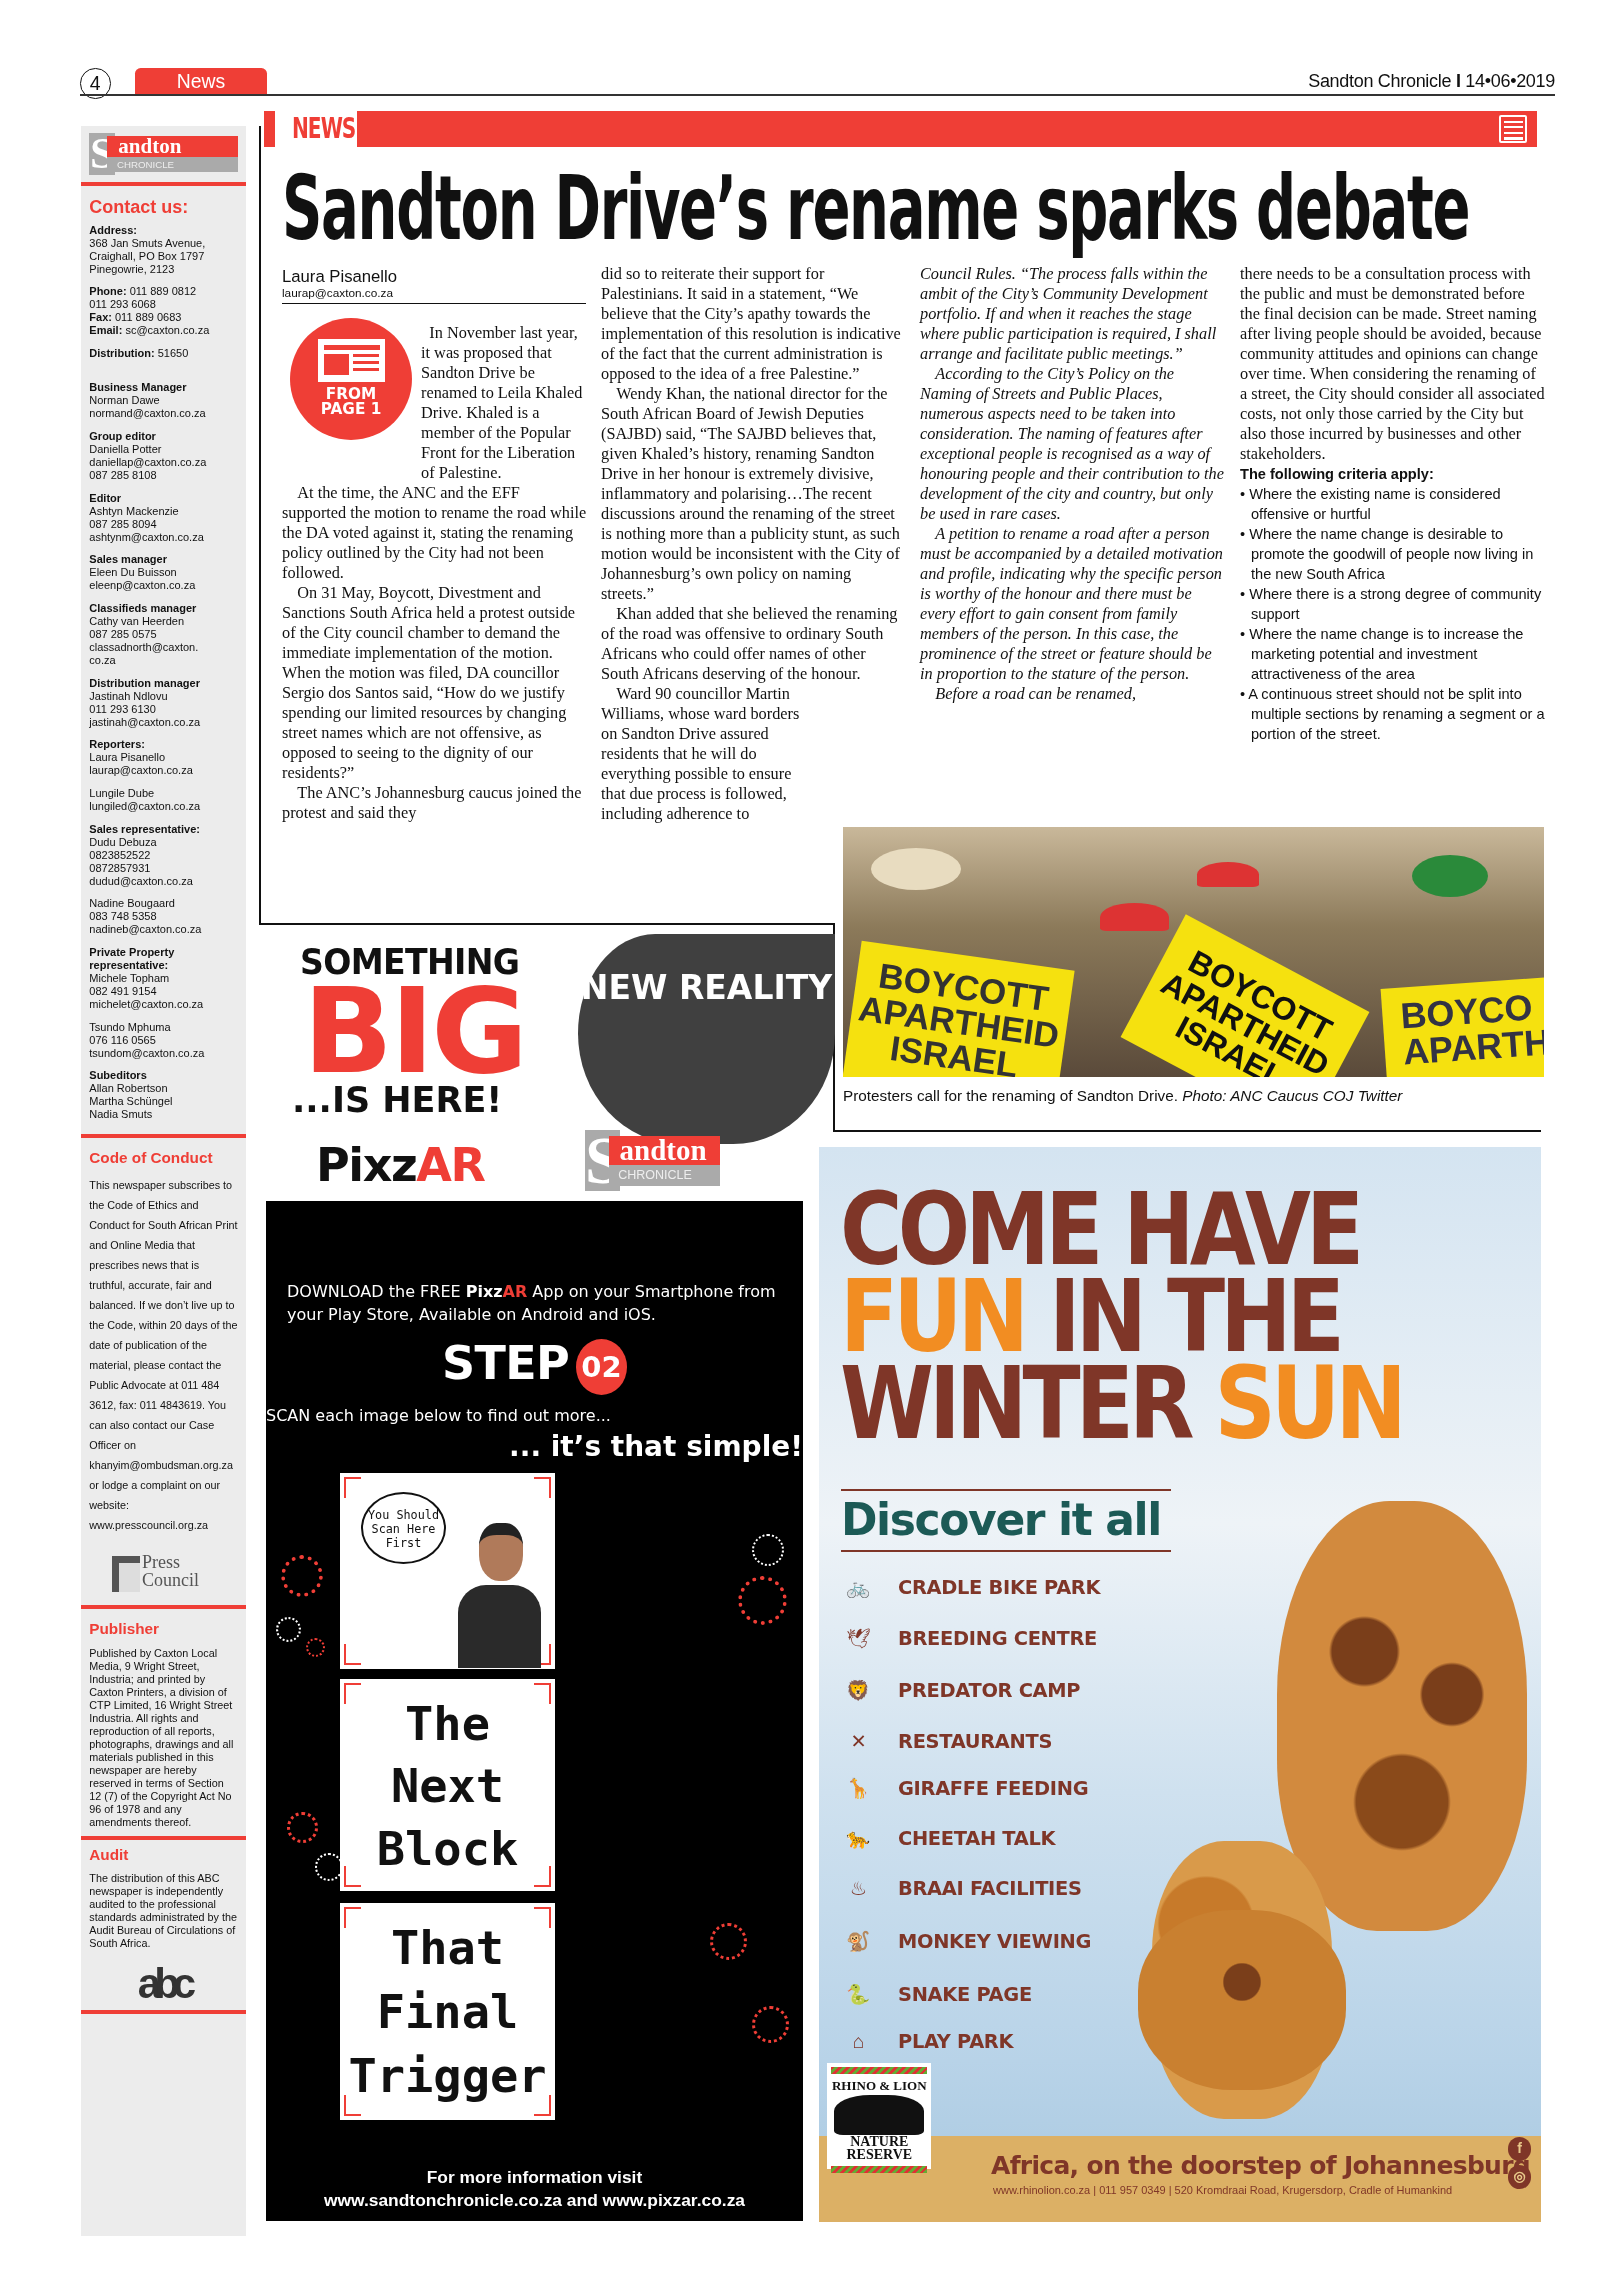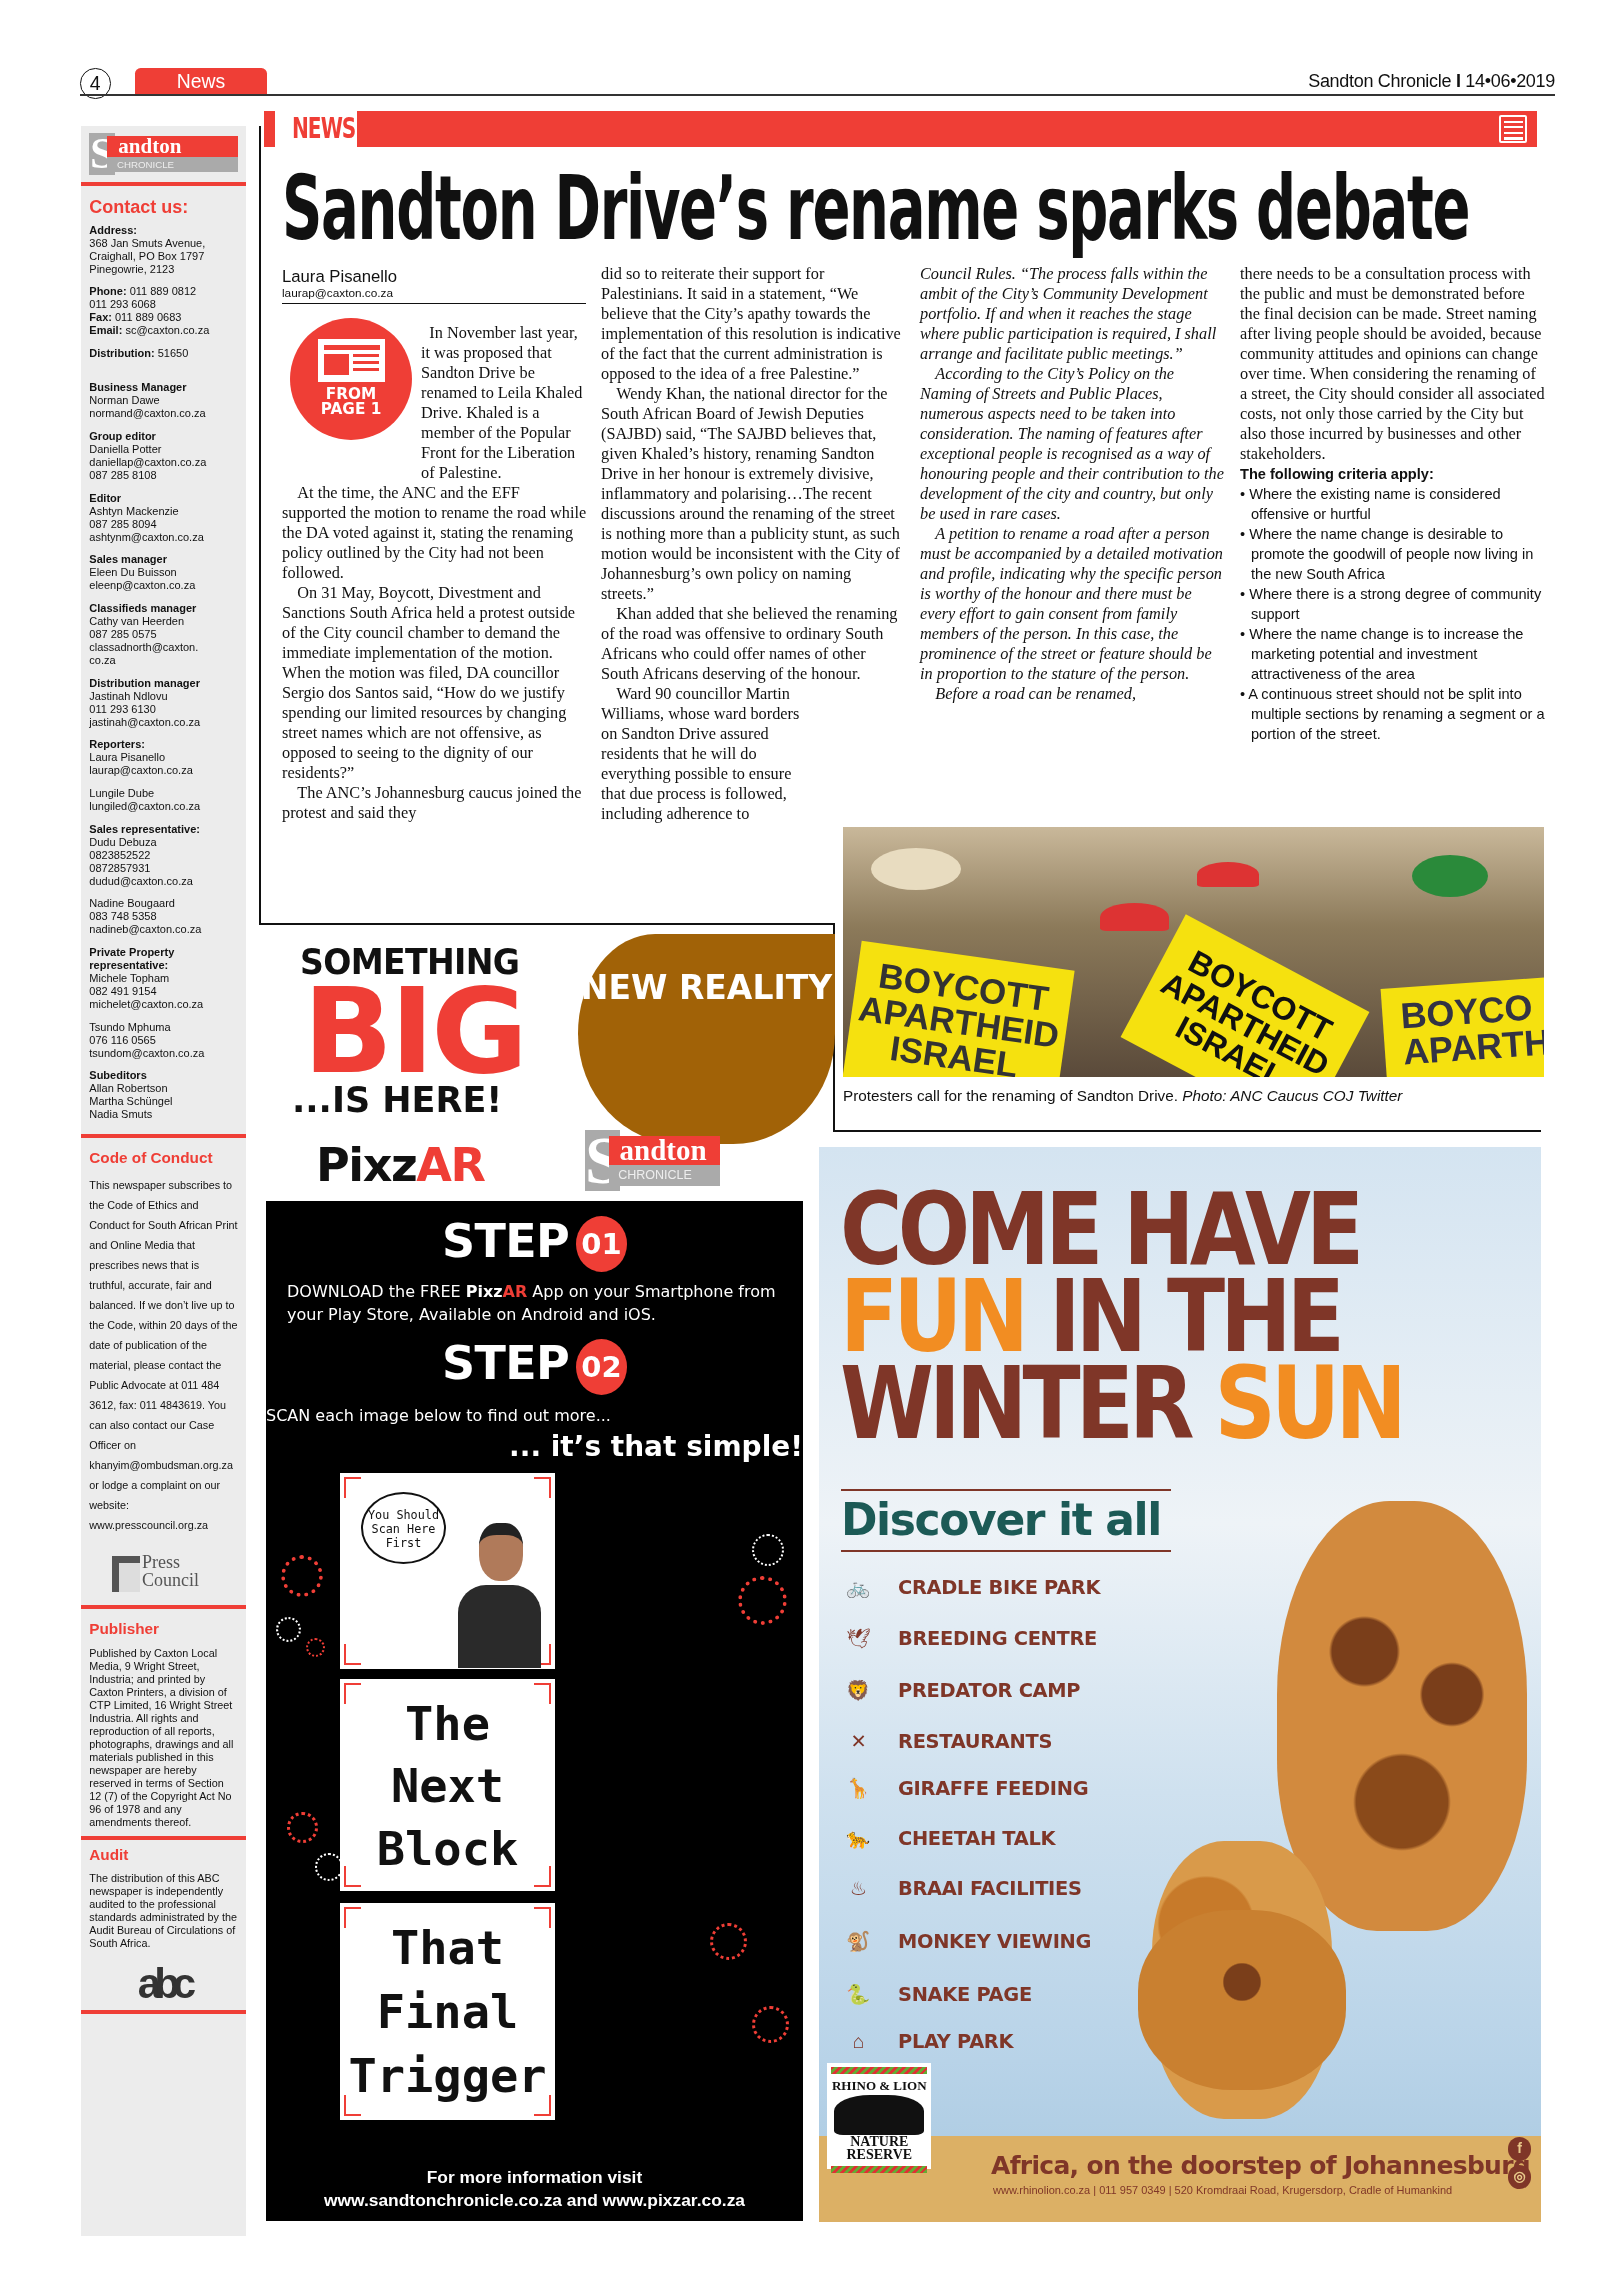--- a/index.html
+++ b/index.html
@@ -68,21 +68,21 @@
   .sign{position:absolute;background:#f5e10f;color:#333;font-weight:bold;font-family:"Liberation Sans",sans-serif;text-align:center;line-height:1;}
   .caption{left:843px;top:1087px;font-size:15.3px;font-family:"Liberation Sans",sans-serif;}
   .caption em{font-style:italic;}
 
   
   .promo-something{left:300px;top:941px;font-size:36px;font-weight:bold;font-family:"DejaVu Sans",sans-serif;letter-spacing:-0.7px;transform:scaleX(0.92);transform-origin:left;}
   .promo-big{left:303px;top:972px;font-size:118px;font-weight:bold;color:#ef3e36;font-family:"DejaVu Sans",sans-serif;line-height:118px;letter-spacing:-2.8px;}
   .promo-here{left:292px;top:1080px;font-size:35px;font-weight:bold;font-family:"DejaVu Sans",sans-serif;}
   .promo-pixzar{left:316px;top:1138px;font-size:46px;font-weight:bold;font-family:"DejaVu Sans",sans-serif;letter-spacing:-1.4px;}
   .promo-pixzar span{color:#ef3e36;}
-  .promo-blob{left:578px;top:934px;width:257px;height:210px;background:#a16207;border-radius:0 0 128px 128px / 0 0 139px 139px;border-top-left-radius:97px 125px;}
+  .promo-blob{left:578px;top:934px;width:257px;height:210px;background:#404040;border-radius:0 0 128px 128px / 0 0 139px 139px;border-top-left-radius:97px 125px;}
   .promo-blob .t{position:absolute;left:0;right:0;top:36px;text-align:center;color:#fff;font-weight:bold;font-size:33px;line-height:36px;font-family:"DejaVu Sans",sans-serif;}
   .promo-sc{left:585px;top:1130px;width:125px;height:61px;}
   .promo-sc .s{position:absolute;left:0;top:0;width:35px;height:61px;background:#aaa;color:#fff;font-size:67px;line-height:61px;font-weight:bold;text-align:center;font-family:"Liberation Serif",serif;}
   .promo-sc .top{position:absolute;left:23.6px;right:-9.7px;top:5.6px;height:29px;background:#ef3e36;color:#fff;font-size:29px;line-height:29px;font-weight:bold;padding-left:11px;font-family:"Liberation Serif",serif;}
   .promo-sc .bot{position:absolute;left:23.6px;right:-9.7px;top:35px;height:21px;background:#aaa;color:#eee;font-size:12.5px;line-height:21px;padding-left:9.7px;}
 
   .steps{left:266px;top:1201px;width:537px;height:1020px;background:#000;color:#fff;}
   .step-title{position:absolute;left:0;right:0;text-align:center;font-size:46px;font-weight:bold;font-family:"DejaVu Sans",sans-serif;letter-spacing:-0.7px;}
   .step-num{display:inline-block;width:51px;height:56px;border-radius:50%;background:#ef3e36;font-size:29px;line-height:56px;vertical-align:middle;margin-left:7px;letter-spacing:0;}
   .step-text{position:absolute;left:0;right:0;text-align:left;font-size:16px;line-height:23px;font-family:"DejaVu Sans",sans-serif;}
@@ -284,23 +284,20 @@
 <div class="abs promo-blob">
   <div class="t">NEW REALITY</div>
 </div>
 <div class="abs promo-sc">
   <div class="s">S</div>
   <div class="top">andton</div>
   <div class="bot">CHRONICLE</div>
 </div>
 
 <div class="abs steps">
-  <div class="step-title" style="top:12.5px;">
-    <span>STEP</span><span class="step-num">01</span>
-  </div>
   <div class="step-text" style="top:79px;padding:0 21px;">
     <span>DOWNLOAD the FREE</span>
     <span class="px"><span style="color:#fff">Pixz</span><span>AR</span></span>
     <span>App on your Smartphone from your Play Store, Available on Android and iOS.</span>
   </div>
   <div class="step-title" style="top:135px;">
     <span>STEP</span><span class="step-num">02</span>
   </div>
   <div class="step-text" style="top:203px;">SCAN each image below to find out more...</div>
   <div class="simple" style="top:229px;">... it’s that simple!</div>

